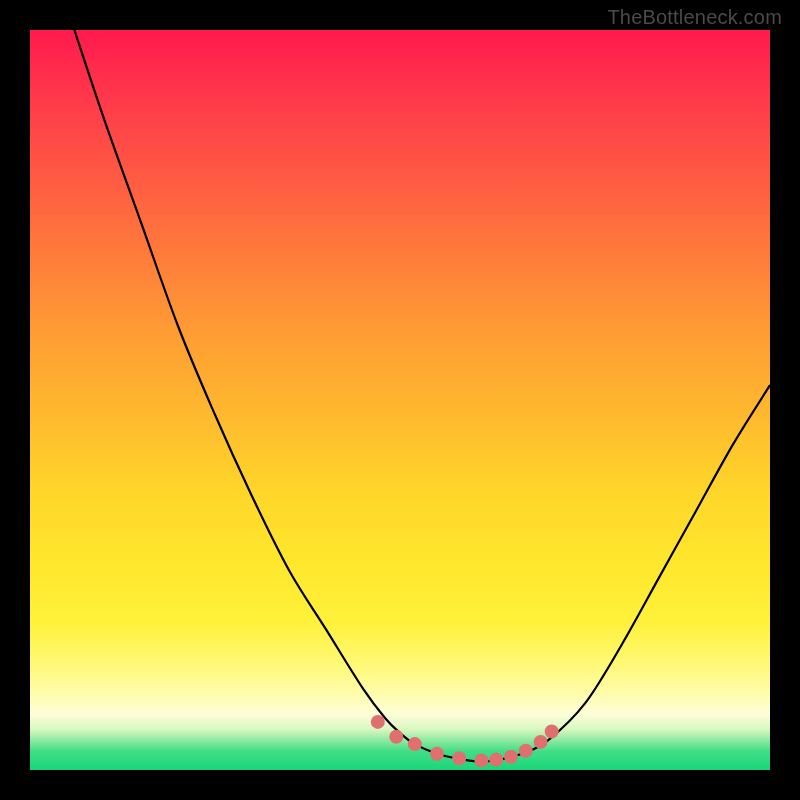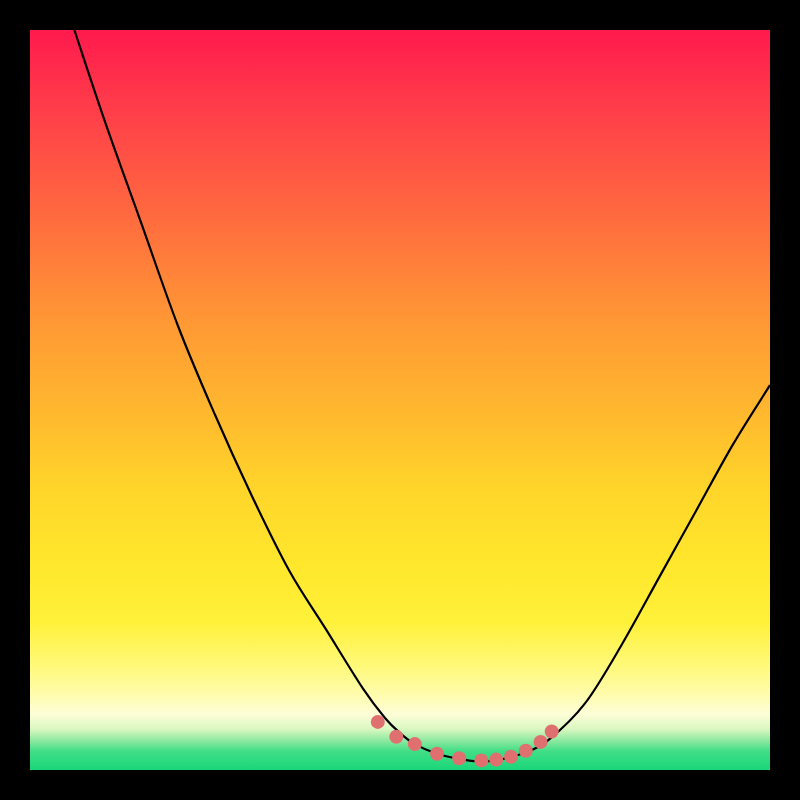--- a/index.html
+++ b/index.html
@@ -68,20 +68,21 @@
   .marker {
     fill: #e07070;
     stroke: none;
   }
 </style>
 </head>
 <body>
 
 <div class="frame">
 
+  <div class="watermark">TheBottleneck.com</div>
 
   <div class="plot-area">
     <svg class="curve" viewBox="0 0 740 740">
       <path id="curvePath" class="curve-path" d="M 44.4 0.0 C 49.3 14.8 62.9 56.7 74.0 88.8 C 85.1 120.9 98.7 157.9 111.0 192.4 C 123.3 226.9 135.7 263.9 148.0 296.0 C 160.3 328.1 172.7 356.4 185.0 384.8 C 197.3 413.2 209.7 440.3 222.0 466.2 C 234.3 492.1 246.7 518.0 259.0 540.2 C 271.3 562.4 283.7 579.7 296.0 599.4 C 308.3 619.1 323.1 643.8 333.0 658.6 C 342.9 673.4 349.0 680.8 355.2 688.2 C 361.4 695.6 365.1 698.7 370.0 703.0 C 374.9 707.3 378.6 710.6 384.8 714.1 C 391.0 717.6 399.6 721.3 407.0 723.7 C 414.4 726.2 423.0 727.7 429.2 728.9 C 435.4 730.1 439.1 730.8 444.0 731.1 C 448.9 731.5 453.9 731.5 458.8 731.1 C 463.7 730.8 467.4 730.4 473.6 728.9 C 479.8 727.4 488.4 725.3 495.8 722.2 C 503.2 719.2 508.1 718.5 518.0 710.4 C 527.9 702.3 542.7 689.4 555.0 673.4 C 567.3 657.4 579.7 635.2 592.0 614.2 C 604.3 593.2 616.7 569.8 629.0 547.6 C 641.3 525.4 653.7 503.2 666.0 481.0 C 678.3 458.8 690.7 435.4 703.0 414.4 C 715.3 393.4 733.8 365.1 740.0 355.2 "></path>
       <g id="markersGroup">
           <circle cx="347.8" cy="691.9" r="7" class="marker"></circle>
           <circle cx="366.3" cy="706.7" r="7" class="marker"></circle>
           <circle cx="384.8" cy="714.1" r="7" class="marker"></circle>
           <circle cx="407.0" cy="723.7" r="7" class="marker"></circle>
           <circle cx="429.2" cy="728.2" r="7" class="marker"></circle>

